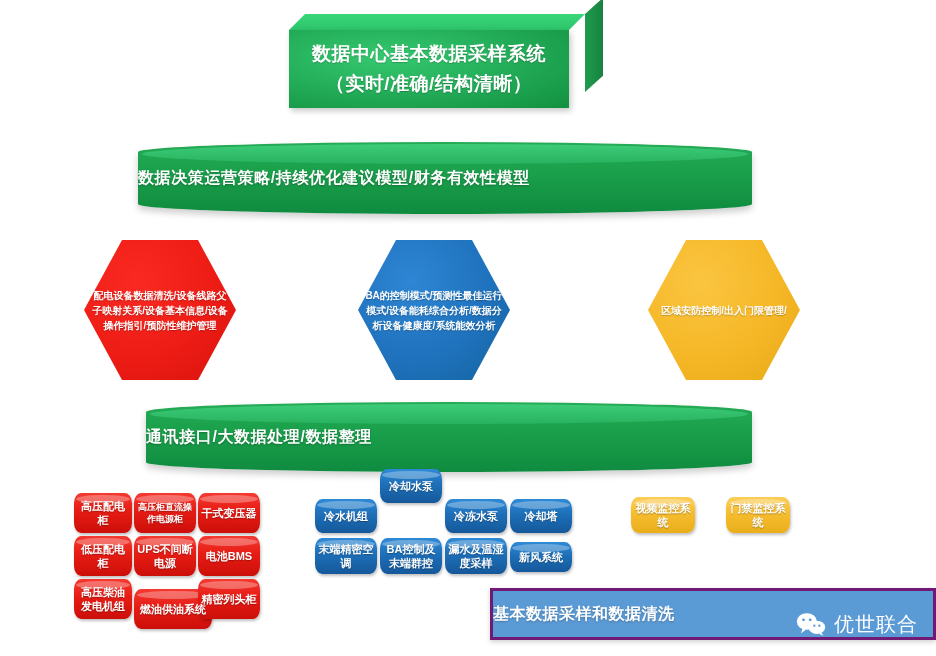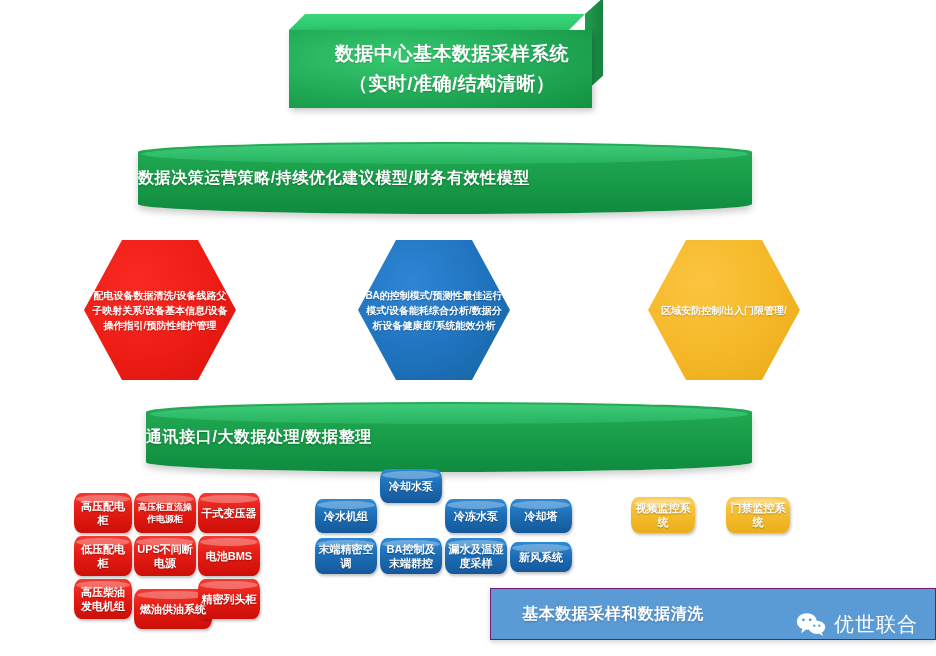--- a/index.html
+++ b/index.html
@@ -49,21 +49,20 @@
     left: 0;
     top: 16px;
     width: 280px;
     height: 78px;
     background: radial-gradient(ellipse at 35% 35%, #35c96f 0%, #21a956 55%, #12913f 100%);
     display: flex;
     align-items: center;
     justify-content: center;
     flex-direction: column;
     box-shadow: 2px 3px 6px rgba(0,0,0,0.22);
-    padding-left: 23px;
   }
   #title-block .front-face .tline {
     color: #ffffff;
     font-weight: bold;
     font-size: 19px;
     line-height: 30px;
     letter-spacing: 0.5px;
     text-shadow: 0 1px 1px rgba(0,0,0,0.22);
     white-space: nowrap;
   }
@@ -193,25 +192,25 @@
   .chip-yellow .chip-label { color: #ffffff; }
 
   
   #bottom-banner {
     position: absolute;
     left: 490px;
     top: 588px;
     width: 446px;
     height: 52px;
     background: #5b9bd5;
-    border: 1px solid #701a75;
+    border: 3px solid #701a75;
     box-shadow: 0 2px 5px rgba(0,0,0,0.18);
     display: flex;
     align-items: center;
-    justify-content: center;
+    justify-content: flex-start;
     box-sizing: border-box;
     padding-right: 200px;
   }
   #bottom-banner .banner-label {
     color: #ffffff;
     font-weight: bold;
     font-size: 16px;
     letter-spacing: 0.5px;
     text-shadow: 0 1px 2px rgba(0,0,0,0.25);
     white-space: nowrap;

